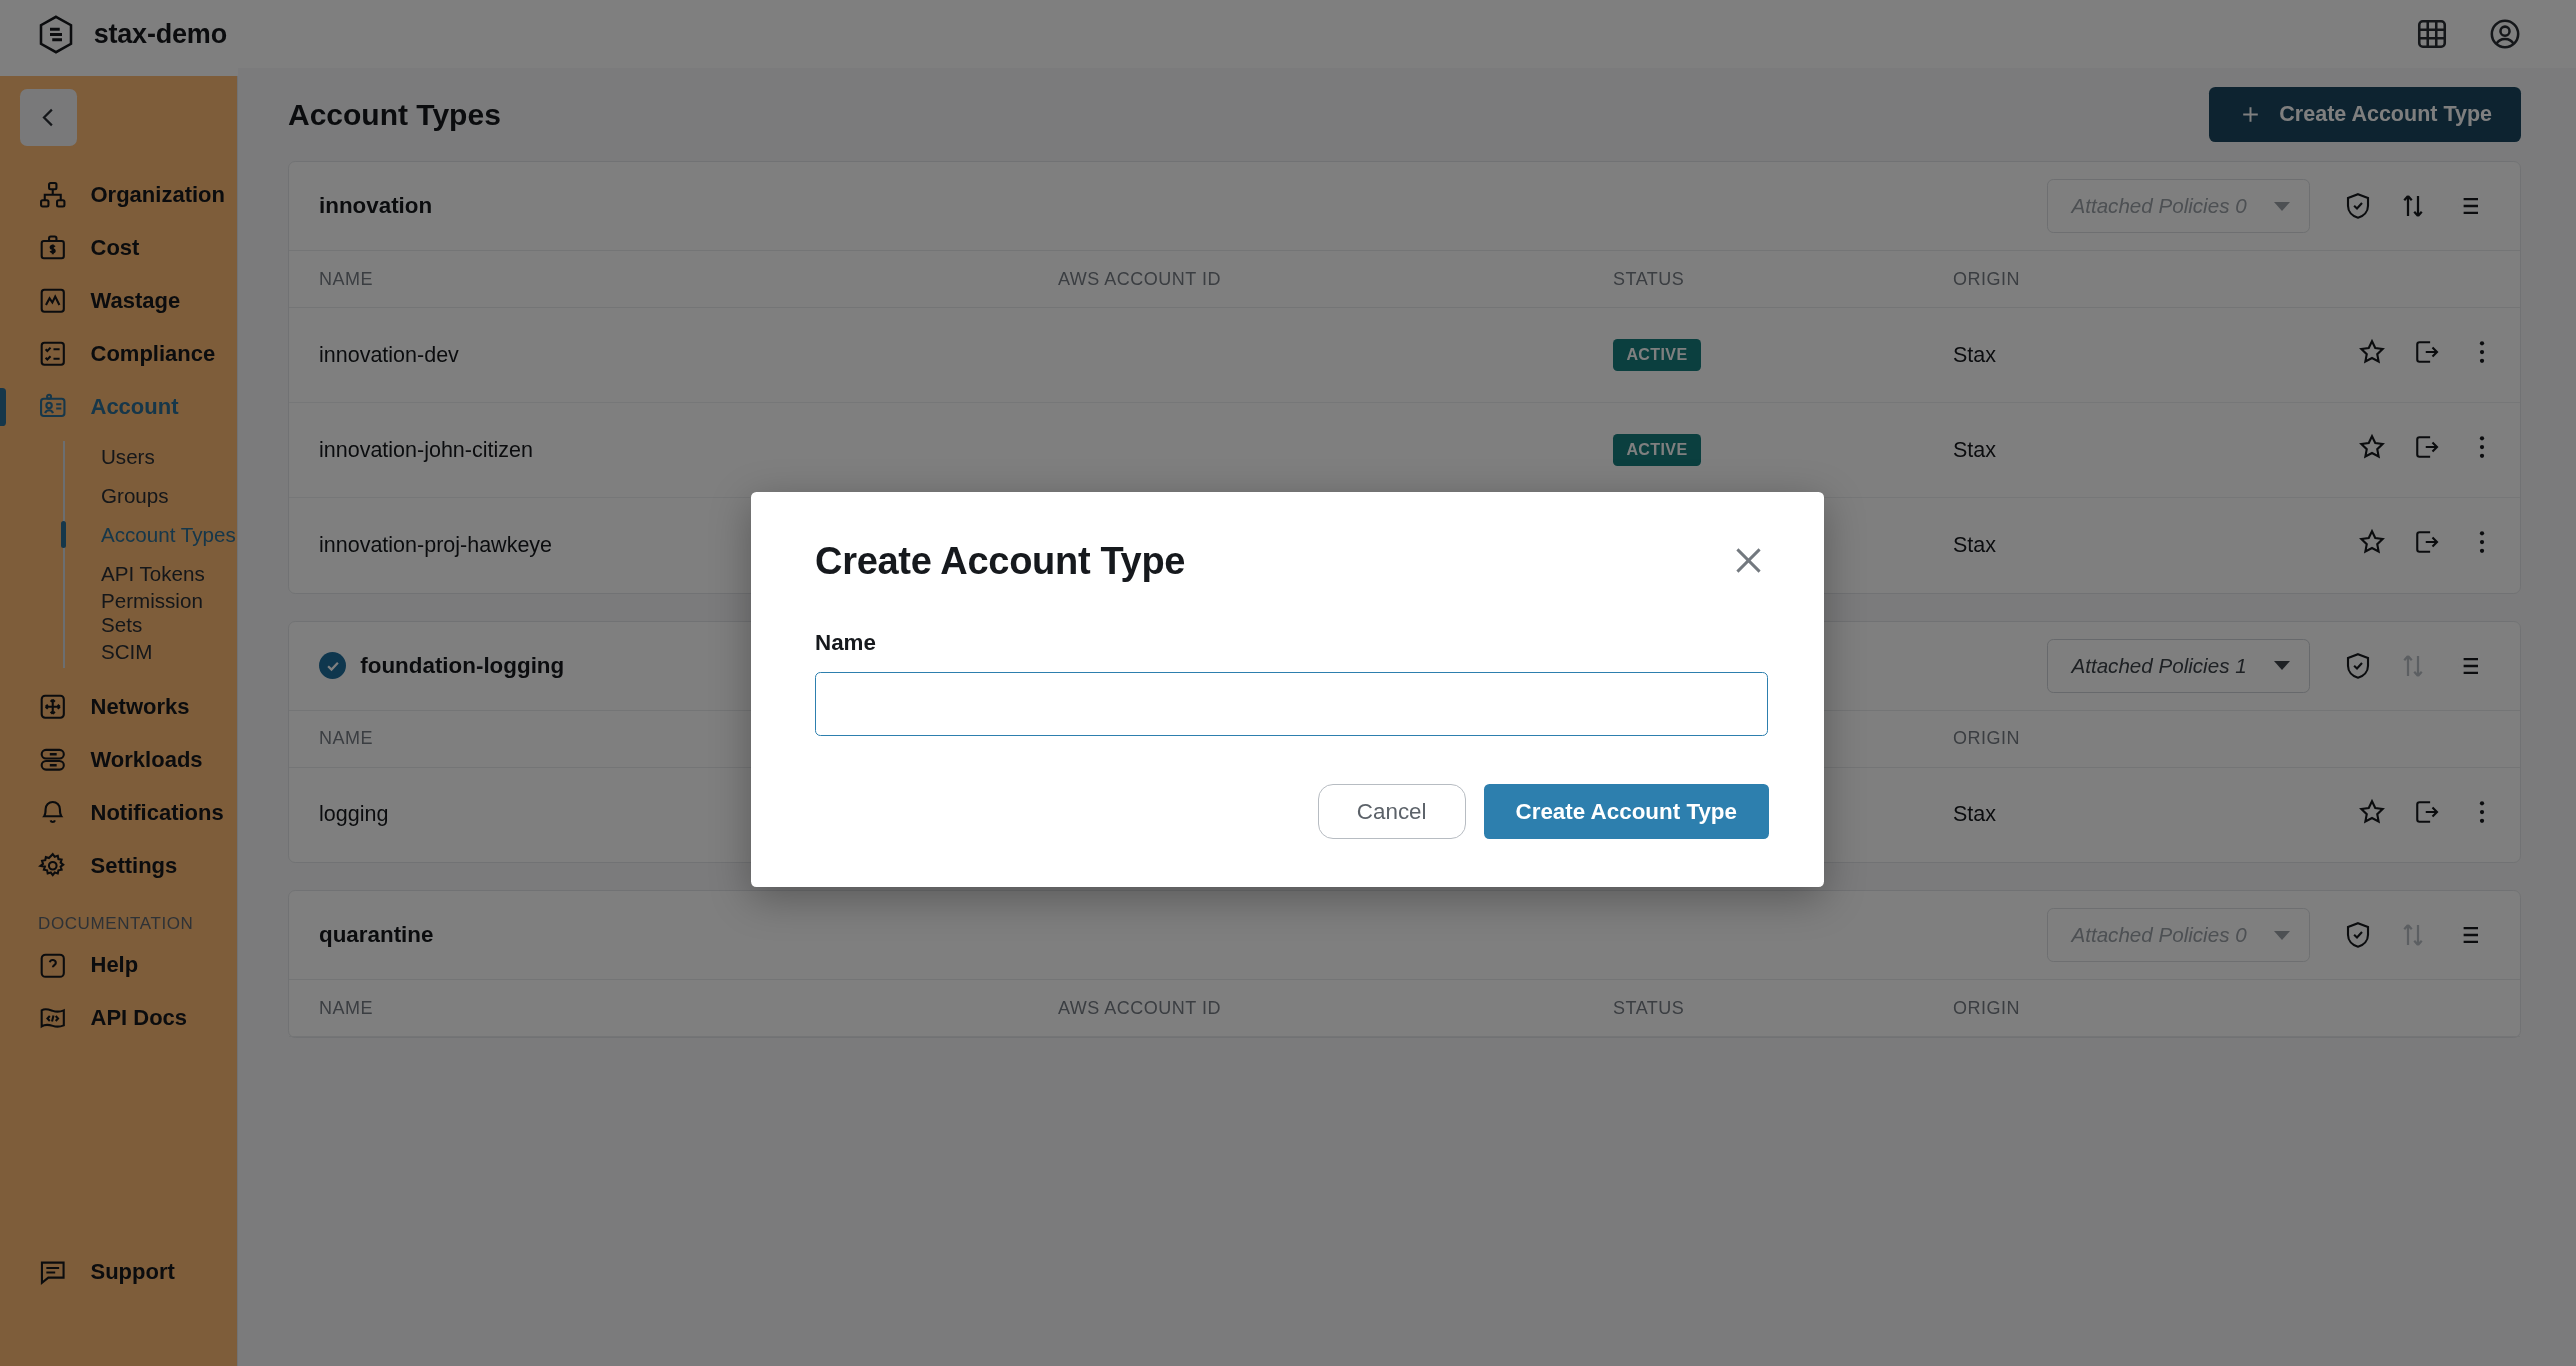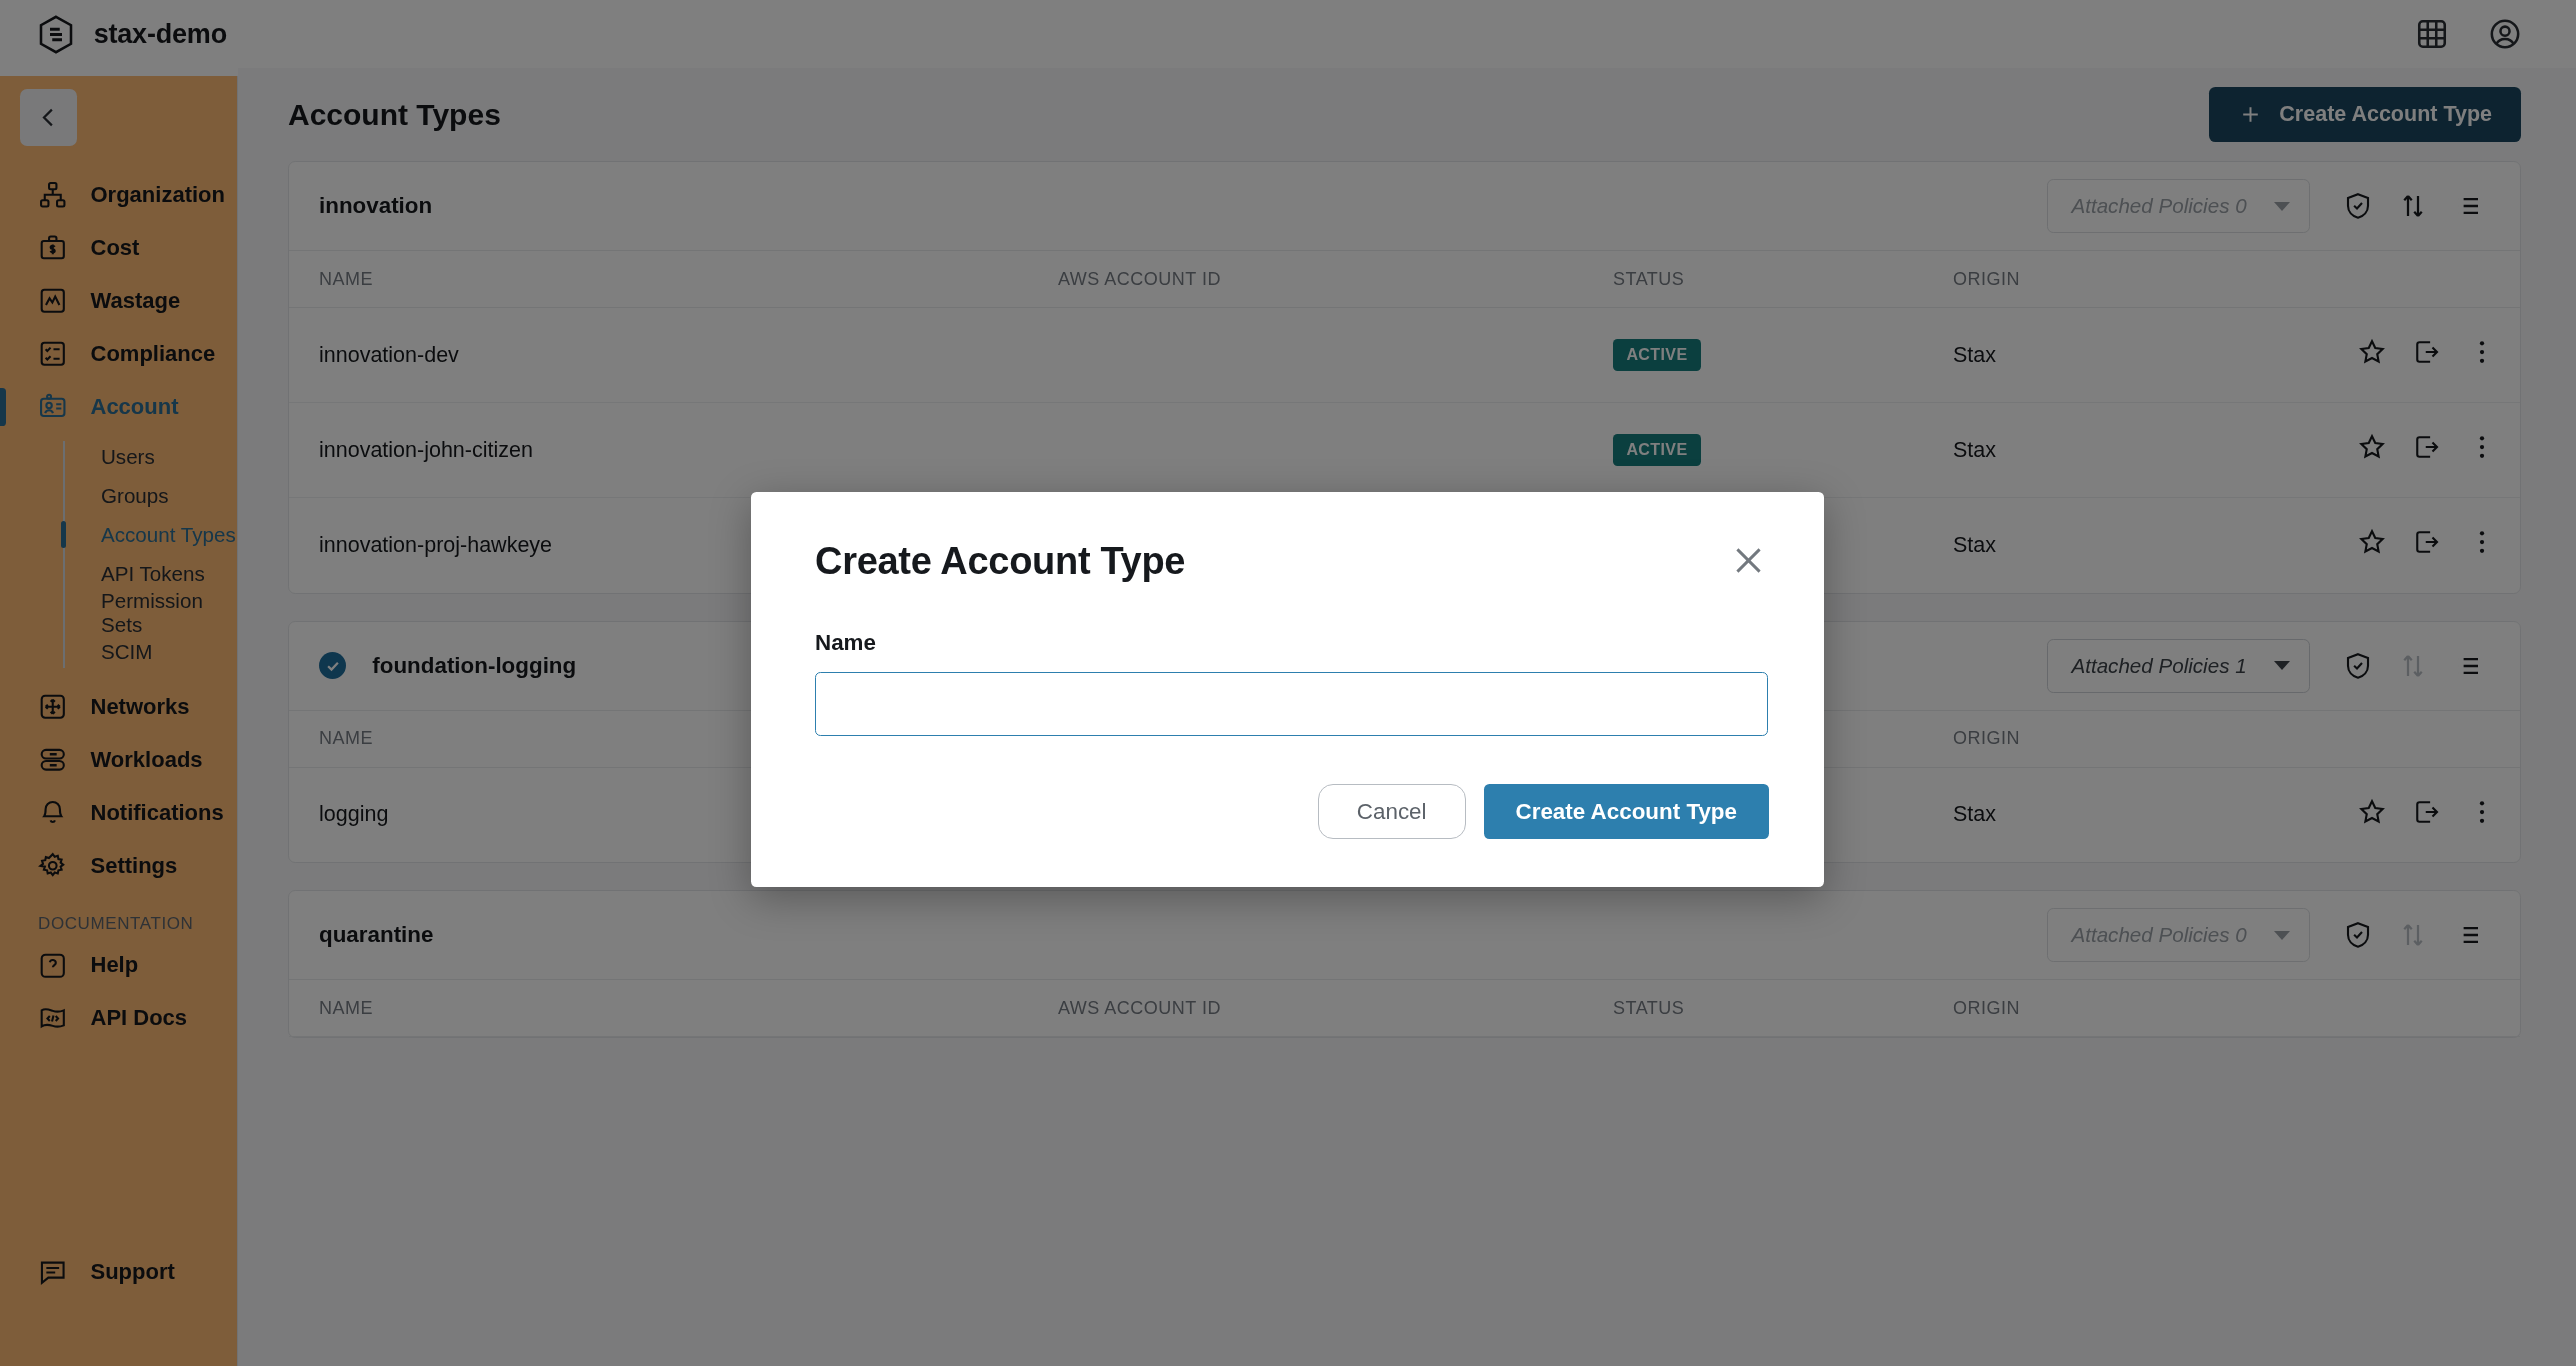--- a/index.html
+++ b/index.html
@@ -120,21 +120,21 @@
   }
   .toggle .knob {
     position: absolute; top: -2.7px; left: -1.8px;
     width: 36px; height: 36px; border-radius: 50%;
     background: #fff; box-shadow: 0 0.9px 3.6px rgba(0,0,0,.28);
   }
   .toggle-label { font-size: 22.4px; color: #16191d; }
 
   
   .group-head {
-    height: 88px; display: flex; align-items: center; padding: 0 25px 0 30px; gap: 12px;
+    height: 88px; display: flex; align-items: center; padding: 0 25px 0 30px;
   }
   .group-name { font-size: 22.4px; font-weight: 700; color: #16191d; }
   .group-check {
     width: 27px; height: 27px; border-radius: 50%; background: #1f6e9c;
     display: flex; align-items: center; justify-content: center;
     margin-right: 14.3px; flex: 0 0 27px;
   }
   .group-actions { margin-left: auto; display: flex; align-items: center; gap: 0; font-style: italic; }
   .policy-select {
     display: flex; align-items: center; gap: 27px;

